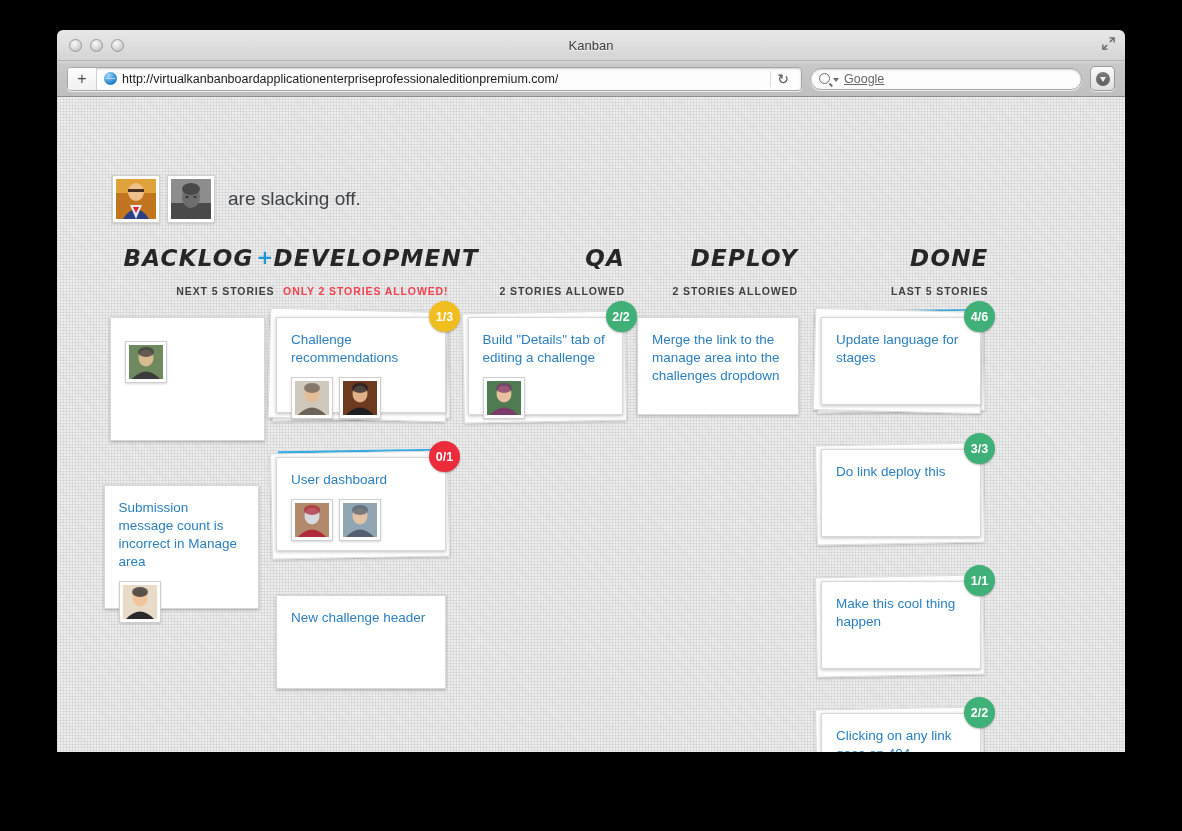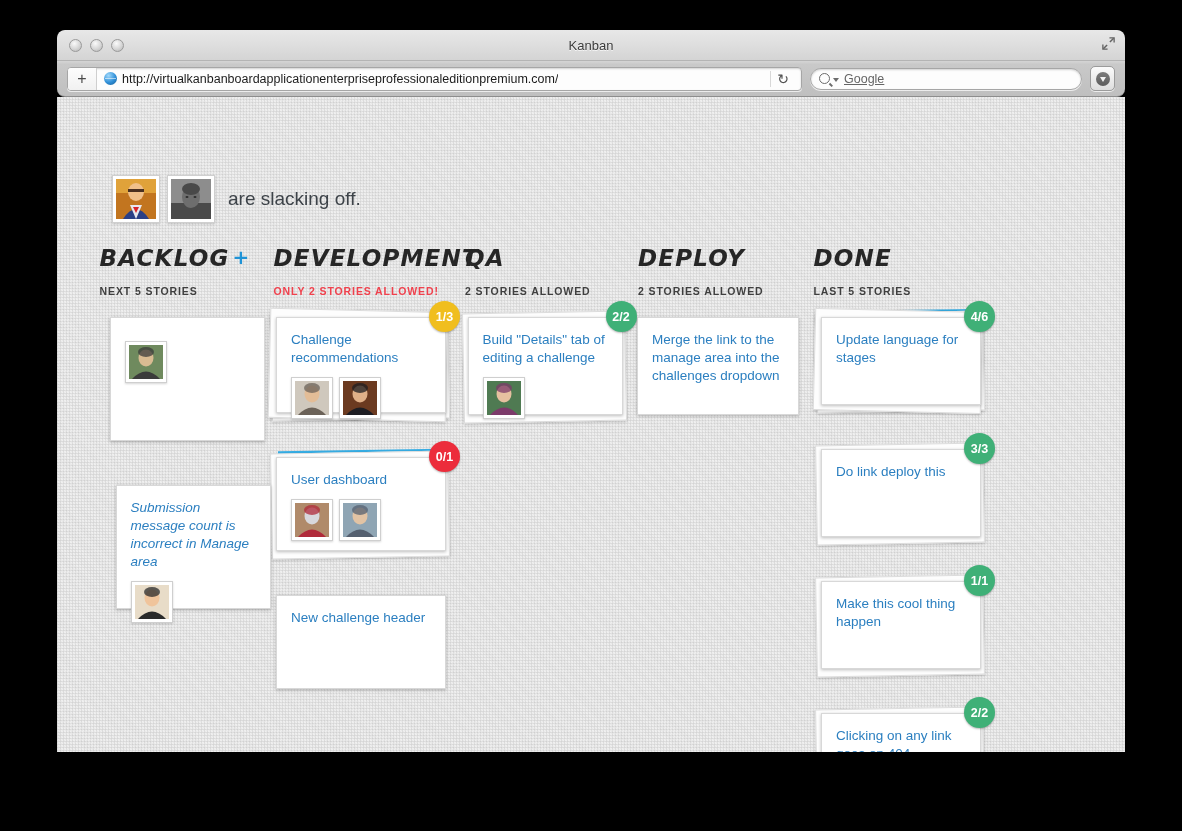--- a/index.html
+++ b/index.html
@@ -22,21 +22,20 @@
     left: 57px; top: 30px;
     width: 1068px; height: 722px;
     border-radius: 6px 6px 0 0;
     overflow: hidden;
     box-shadow: 0 0 1px rgba(0,0,0,.6);
   }
   .chrome {
     background: linear-gradient(to bottom, #e8e8e8 0%, #d3d3d3 48%, #c9c9c9 52%, #bfbfbf 100%);
     border-bottom: 1px solid #8d8d8d;
     position: relative;
-    border-radius: 8px;
   }
   .titlebar {
     height: 30px;
     display: flex; align-items: center;
     position: relative;
     border-bottom: 1px solid #b4b4b4;
   }
   .traffic {
     display: flex; gap: 8px;
     margin-left: 12px;
@@ -174,21 +173,21 @@
     font-family: "Liberation Sans", sans-serif;
   }
 
   
   #board {
     position: absolute; left: 0; right: 0; top: 150px; bottom: 0;
     display: flex;
     padding-left: 58px;
   }
   .column { width: 180px; margin-right: 0; position: relative; }
-  .col-head { text-align: left; }
+  .col-head { text-align: right; }
   .col-title {
     font-family: "DejaVu Sans", sans-serif;
     font-weight: bold;
     font-style: italic;
     font-size: 23px;
     letter-spacing: 1.2px;
     color: #262626;
     text-transform: uppercase;
     white-space: nowrap;
     line-height: 1;
@@ -341,21 +340,21 @@
                       <svg class="avatar-img" viewBox="0 0 34 34" preserveAspectRatio="none">
                         <rect width="34" height="34" fill="#6f8a5e"></rect>
                         <ellipse cx="17" cy="13" rx="7.5" ry="8.5" fill="#d9bb92"></ellipse>
                         <path d="M3 34 Q17 19 31 34 Z" fill="#3b3b3b"></path>
                         <ellipse cx="17" cy="7" rx="8" ry="5" fill="#3b3b3b" opacity=".75"></ellipse>
                       </svg>
                     </div>
                   </div>
                 </div>
               </div>
-              <div class="stack" style="position: absolute; left: 16px; top: 168px; width: 155px; font-style: italic;">
+              <div class="stack" style="position: absolute; left: 4px; top: 168px; width: 155px;">
                 <div class="card" style="width: 155px; height: 124px; z-index: 5;">
                   <div class="card-title">Submission message count is incorrect in Manage area</div>
                   <div class="card-avatars">
                     <div class="avatar-sm">
                       <svg class="avatar-img" viewBox="0 0 34 34" preserveAspectRatio="none">
                         <rect width="34" height="34" fill="#e8dcc8"></rect>
                         <ellipse cx="17" cy="13" rx="7.5" ry="8.5" fill="#f0c49b"></ellipse>
                         <path d="M3 34 Q17 19 31 34 Z" fill="#2a2a2a"></path>
                         <ellipse cx="17" cy="7" rx="8" ry="5" fill="#2a2a2a" opacity=".75"></ellipse>
                       </svg>

